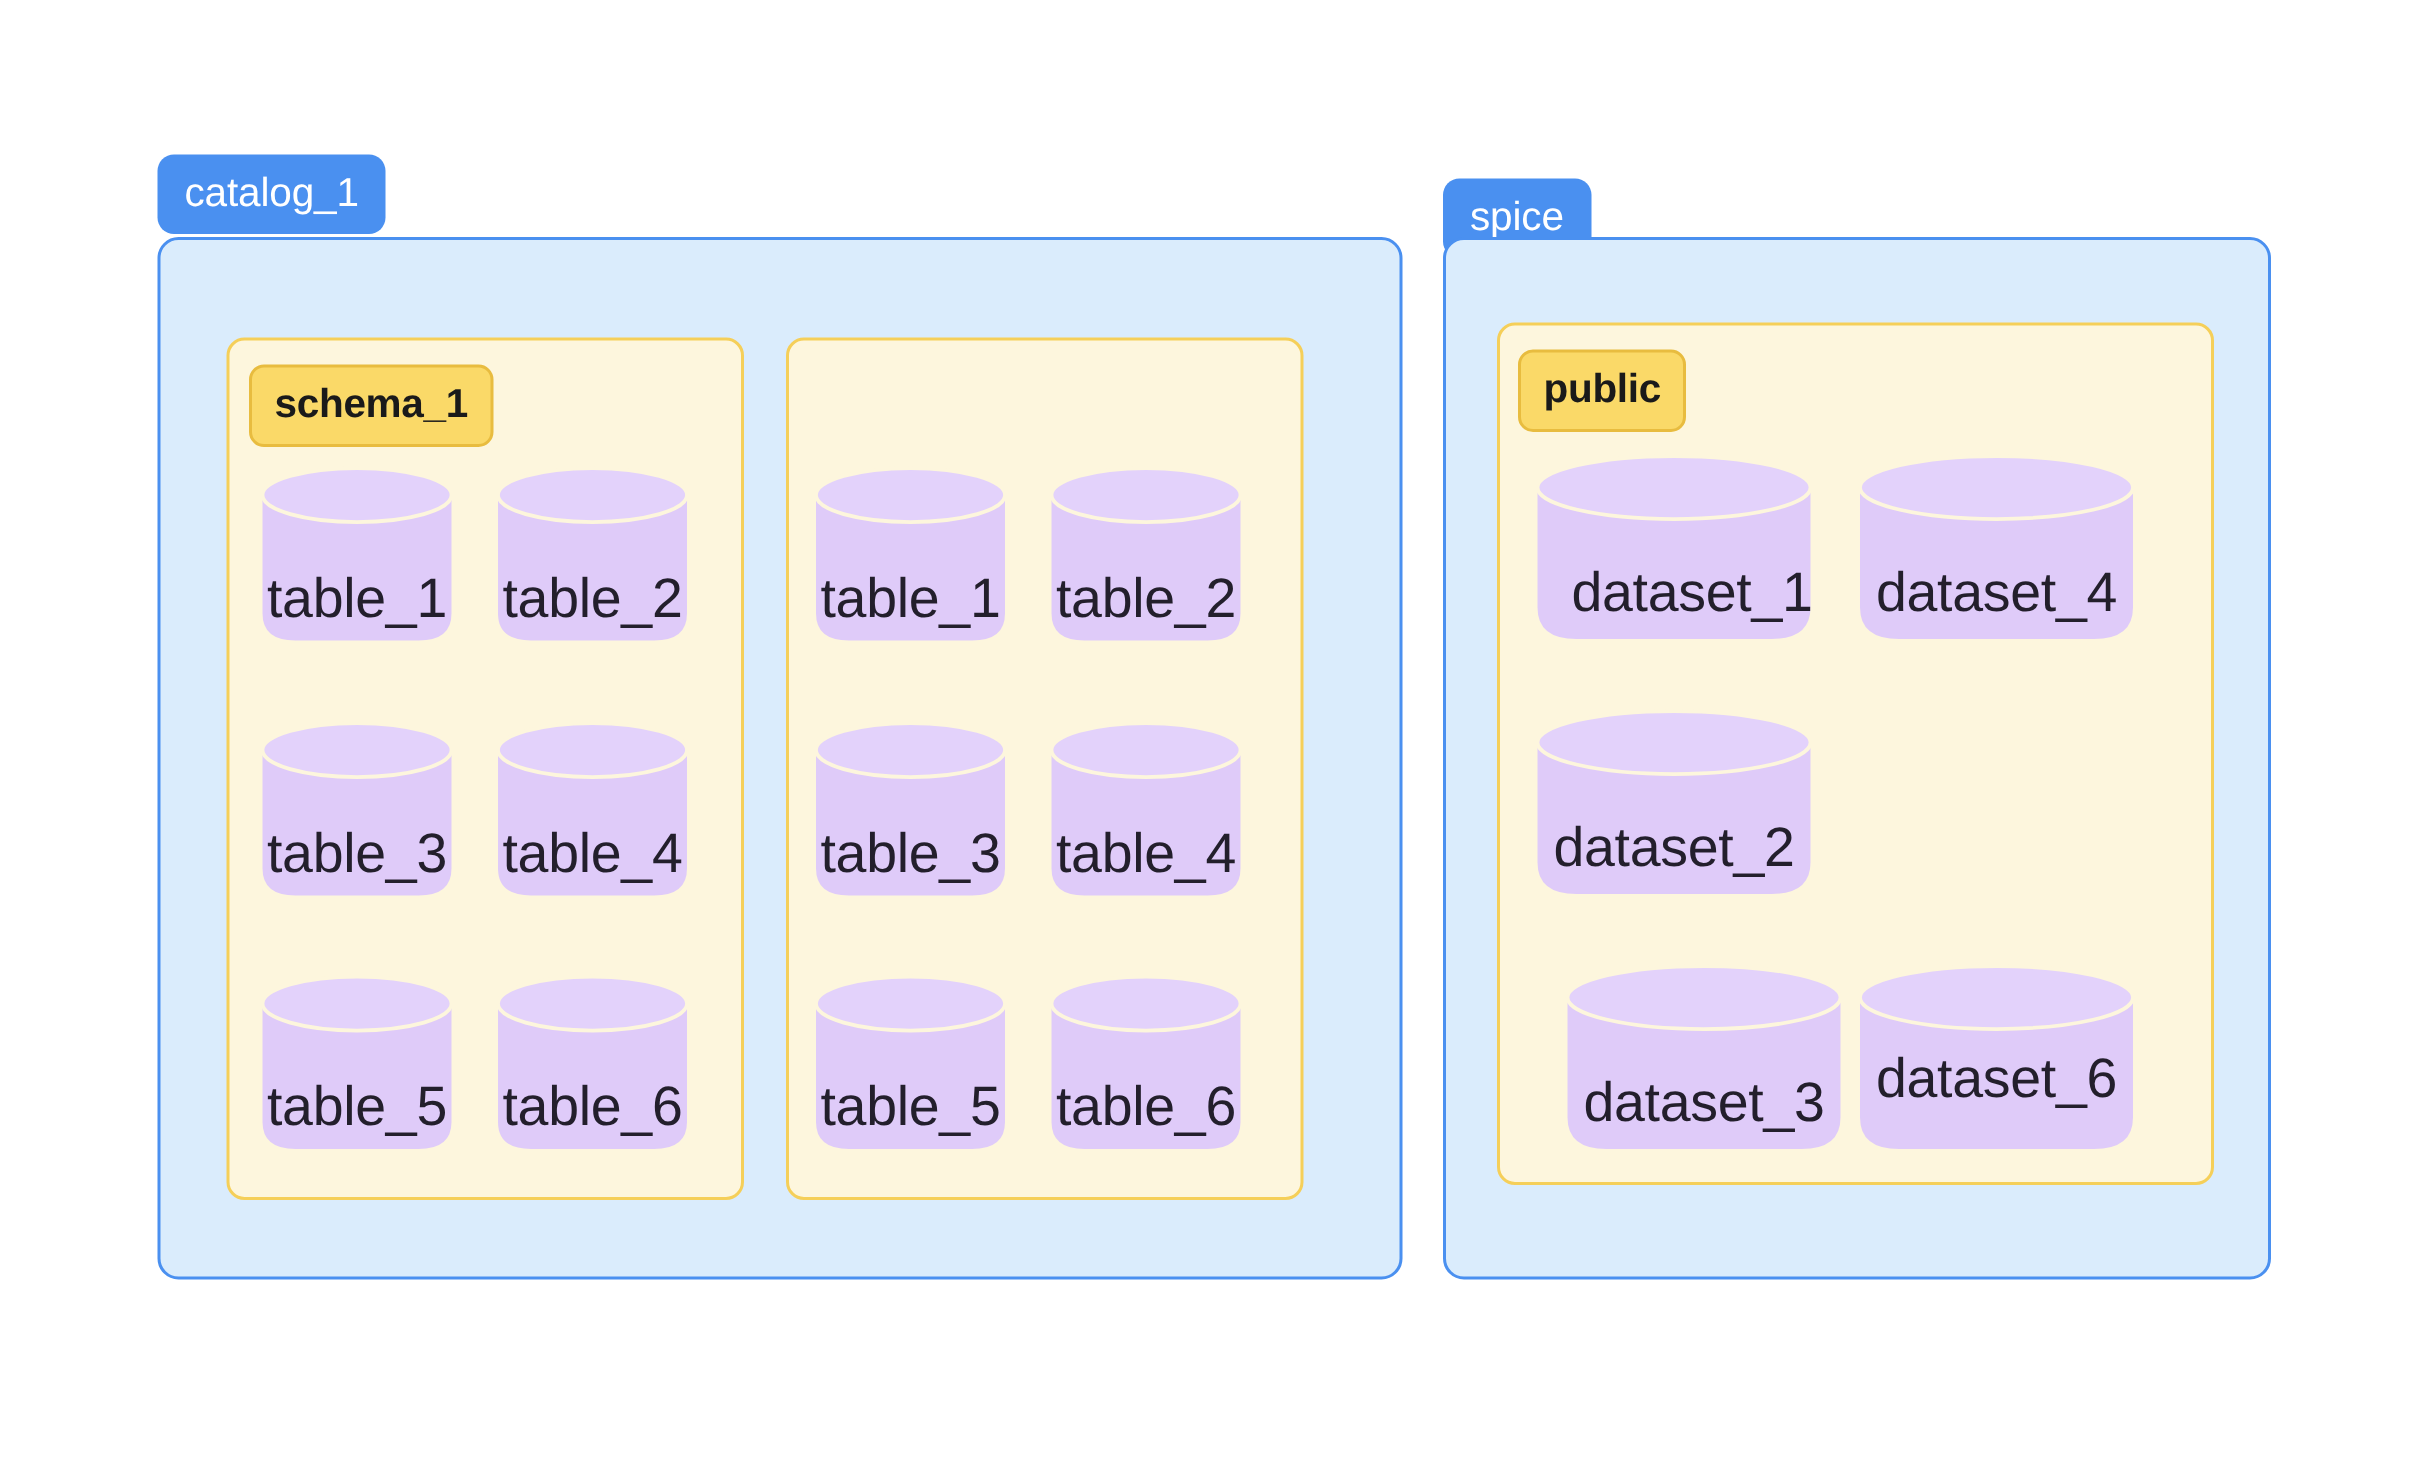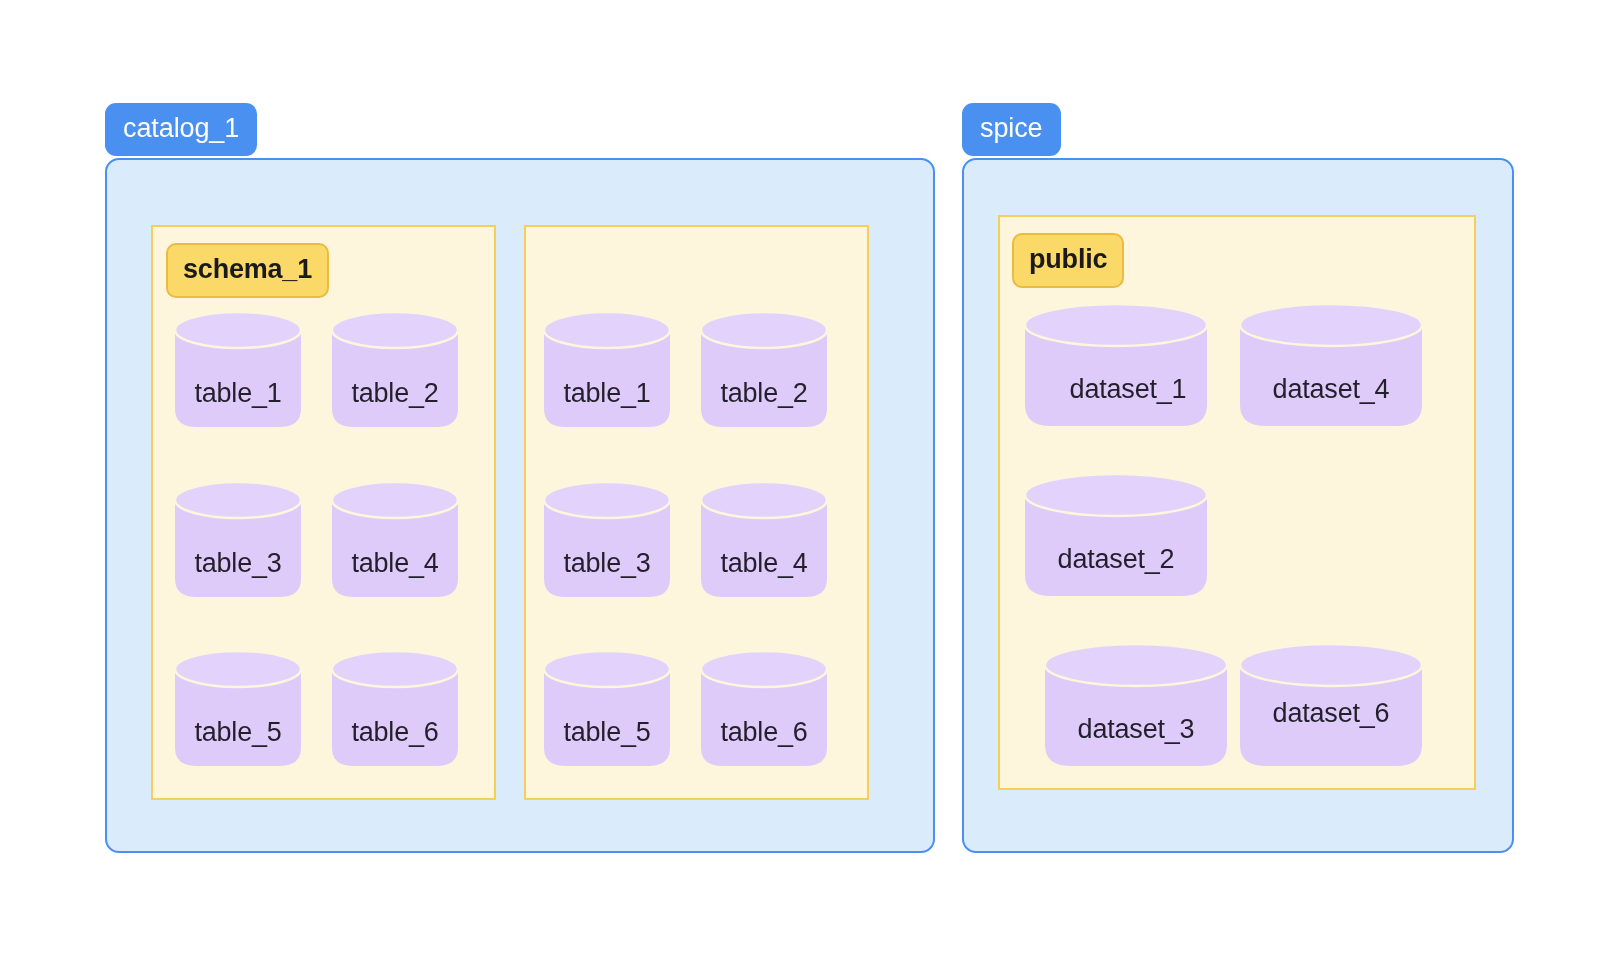--- a/index.html
+++ b/index.html
@@ -48,21 +48,21 @@
     border: 2px solid #4a90f0;
     border-radius: 14px;
     box-sizing: border-box;
   }
 
   
   .schema {
     position: absolute;
     background: #fdf6dd;
     border: 2px solid #f5cf59;
-    border-radius: 0;
+    border-radius: 12px;
     box-sizing: border-box;
   }
 
   .schema-badge {
     position: absolute;
     background: #fad968;
     border: 2px solid #e8bc3f;
     border-radius: 10px;
     color: #1a1a1a;
     font-size: 27px;
@@ -84,21 +84,21 @@
     top: 0;
     display: block;
     overflow: visible;
   }
   .cyl-label {
     position: absolute;
     left: 50%;
     transform: translateX(-50%);
     white-space: nowrap;
     color: #231f2c;
-    font-size: 27px;
+    font-size: 37px;
     line-height: 1;
     letter-spacing: -0.2px;
     text-align: center;
   }
 </style>
 </head>
 <body>
 
 <div class="canvas">
 
@@ -223,21 +223,21 @@
           </svg>
           <span class="cyl-label" style="top:68px;">table_6</span>
         </div>
       </div>
 
     </div>
   </div>
 
   <div class="group" style="left:962px; top:103px; width:552px; height:750px;">
 
-    <div class="group-badge" style="left:0px; top:0px;">spice</div>
+    <div class="group-badge" style="left:0px; top:16px;">spice</div>
 
     <div class="group-box" style="top:55px; width:552px; height:695px;">
 
       <div class="schema" style="left:34px; top:55px; width:478px; height:575px;">
 
         <div class="schema-badge" style="left:12px; top:16px;">public</div>
 
         <div class="cyl" style="left:25px; top:87px; width:182px; height:122px;">
           <svg class="cyl-svg" width="182" height="122" viewBox="0 0 182 122" aria-hidden="true">
             <path d="M0,21 L0,101 Q0,122 26,122 L156,122 Q182,122 182,101 L182,21 Z" fill="#dfcbf9"></path>

